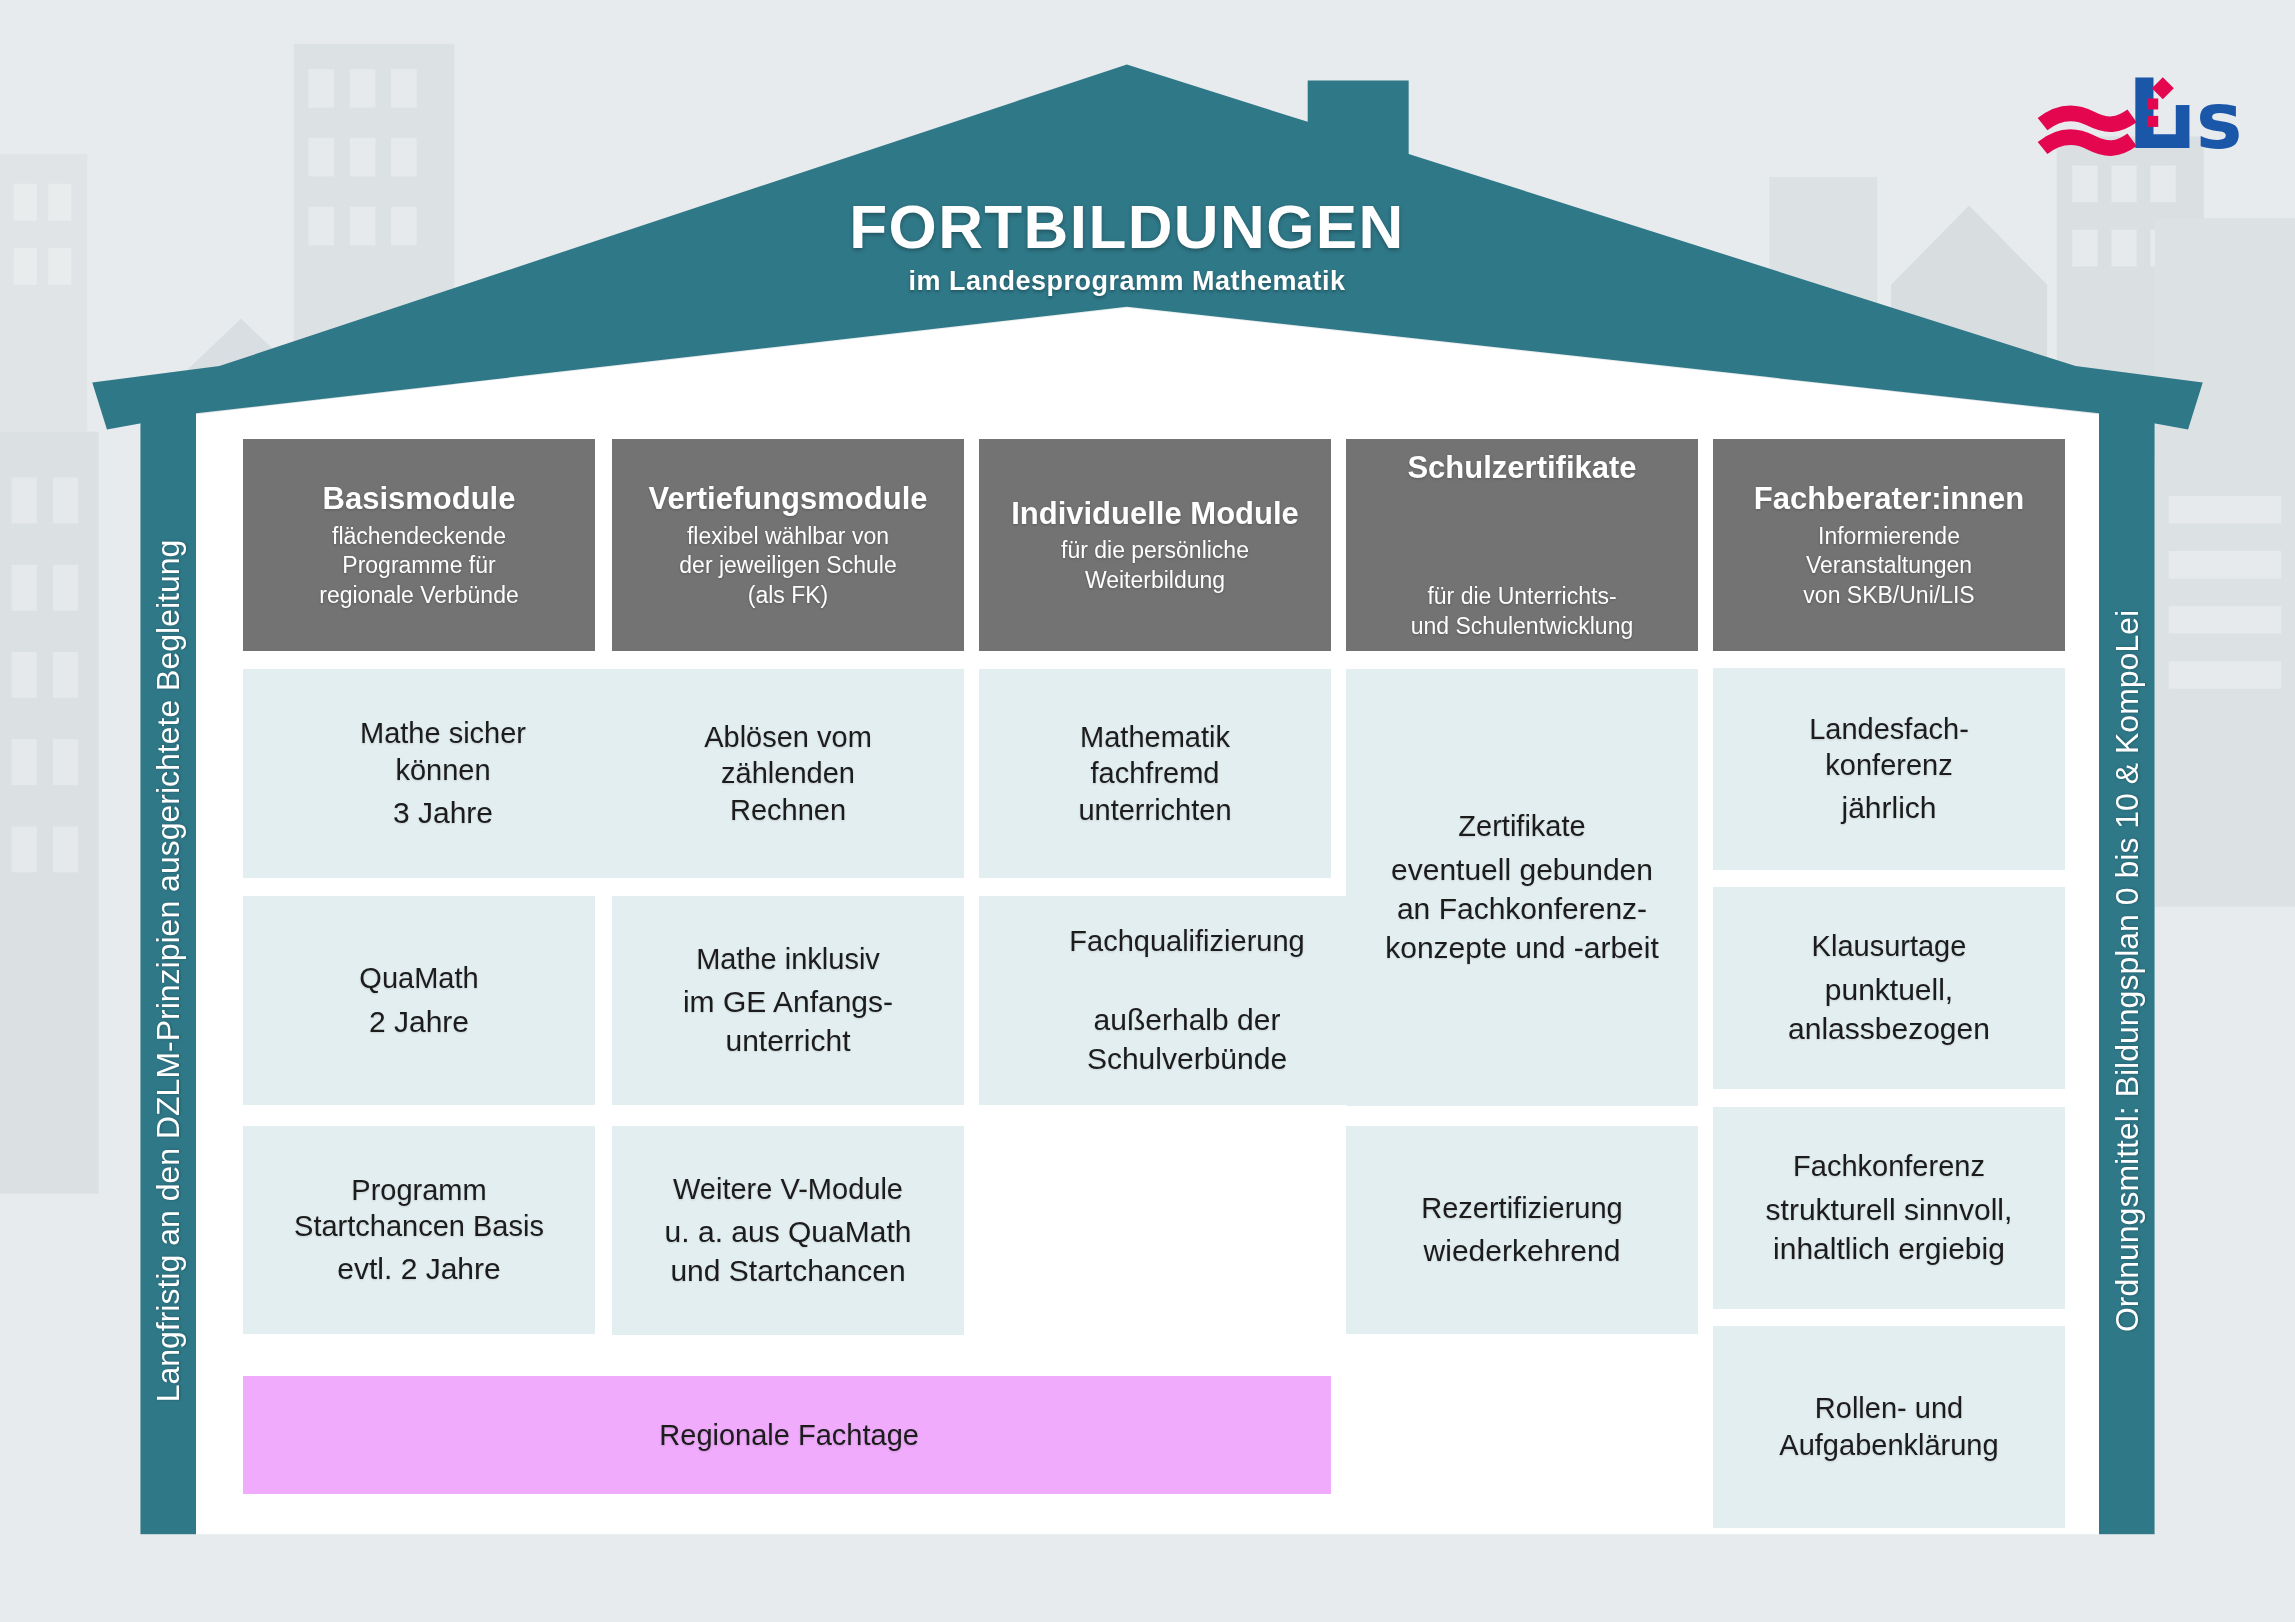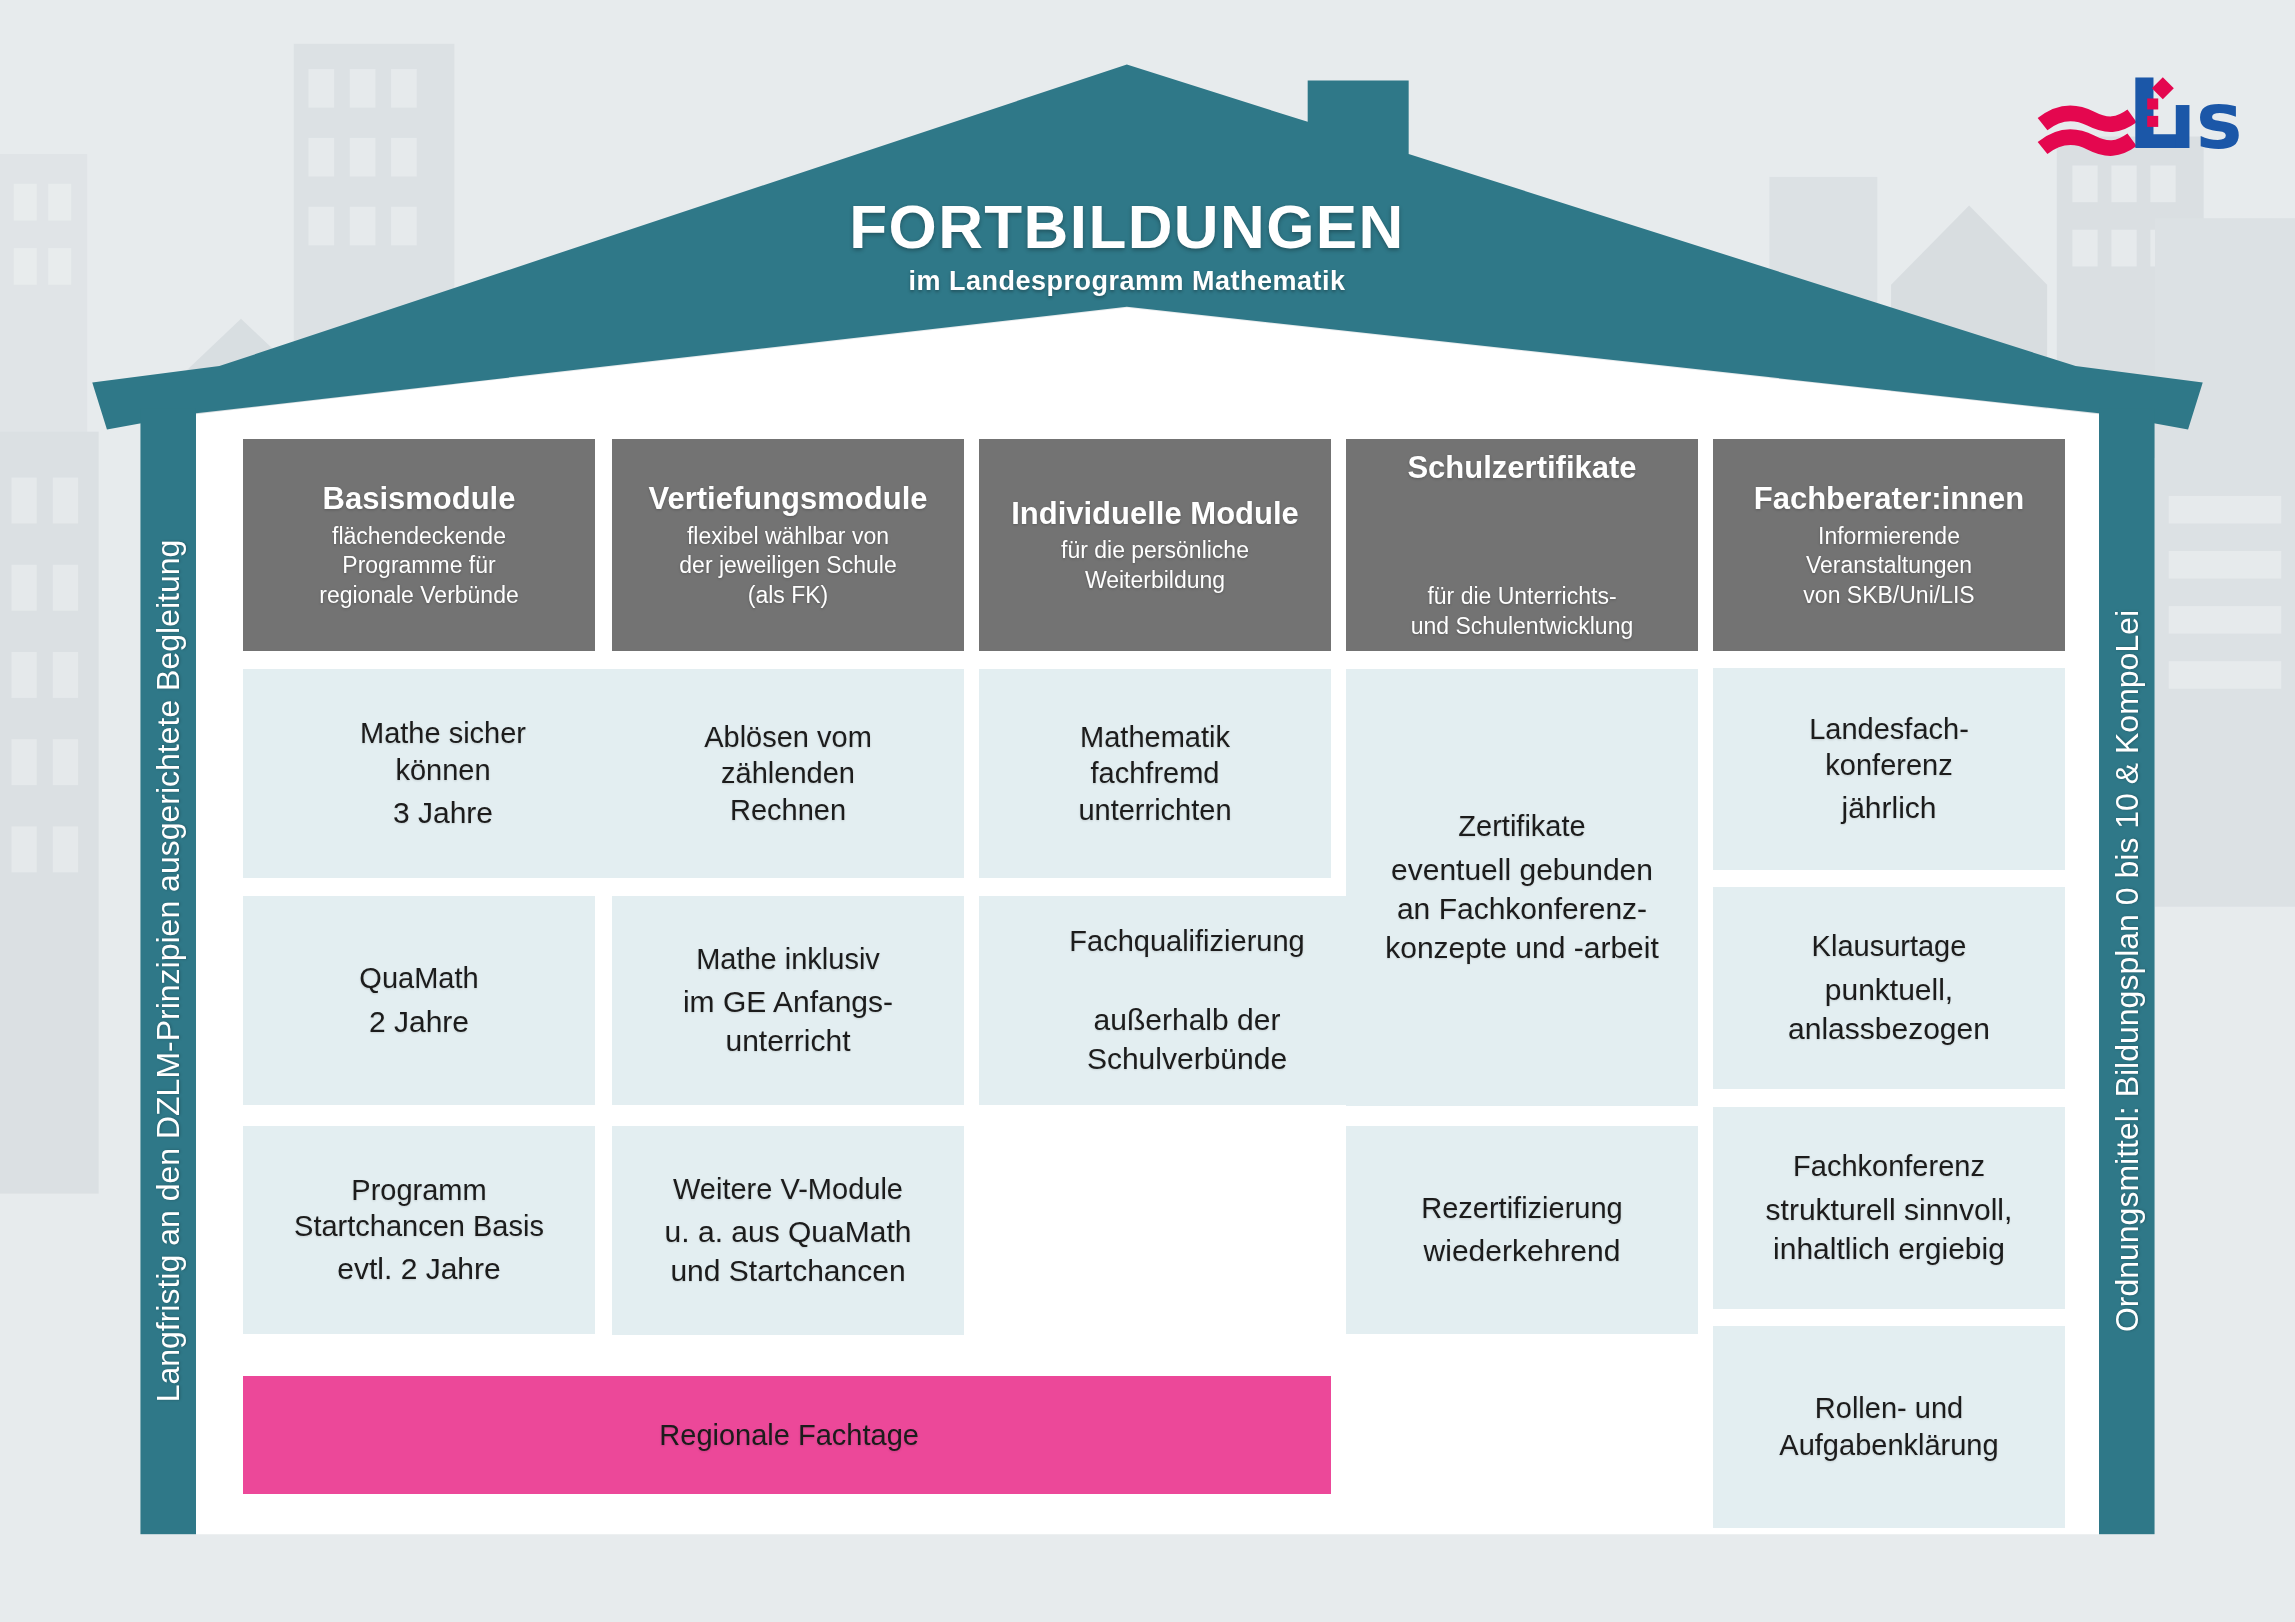--- a/index.html
+++ b/index.html
@@ -3,21 +3,21 @@
 <meta charset="utf-8">
 <style>
   html,body{margin:0;padding:0;background:#e7ebed;}
   #stage{position:relative;width:2295px;height:1623px;overflow:hidden;background:#e7ebed;
          font-family:"Liberation Sans",sans-serif;}
   #bgsvg{position:absolute;left:0;top:0;}
   .box{position:absolute;display:flex;flex-direction:column;align-items:center;justify-content:center;
        text-align:center;box-sizing:border-box;padding:9.2px 13.8px;}
   .header-box{background:#737373;color:#ffffff;}
   .cell{background:#e3eef1;color:#1c1c1c;}
-  .band{background:#ec4899;color:#1c1c1c;padding-left:18px;}
+  .band{background:#f0abfc;color:#1c1c1c;padding-left:18px;}
   .t{font-size:29px;line-height:1.26;white-space:pre-line;}
   .s{font-size:30px;line-height:1.3;white-space:pre-line;margin-top:4.6px;}
   .cell .t,.band .t{text-shadow:0 1.4px 2.3px rgba(0,0,0,0.14);}
   .cell .s{text-shadow:0 0.9px 1.8px rgba(0,0,0,0.12);}
   .header-box .t{font-weight:bold;font-size:31px;text-shadow:0 1.4px 2.8px rgba(0,0,0,0.22);}
   .header-box .s{font-size:23px;margin-top:3.7px;text-shadow:0 1.4px 2.8px rgba(0,0,0,0.22);}
   .roof-title{position:absolute;left:576px;top:196px;width:1102px;text-align:center;color:#fff;
               font-weight:bold;font-size:62px;letter-spacing:1.4px;line-height:1;
               text-shadow:0 2.3px 4.1px rgba(0,0,0,0.3);}
   .roof-subtitle{position:absolute;left:576px;top:268px;width:1102px;text-align:center;color:#fff;

